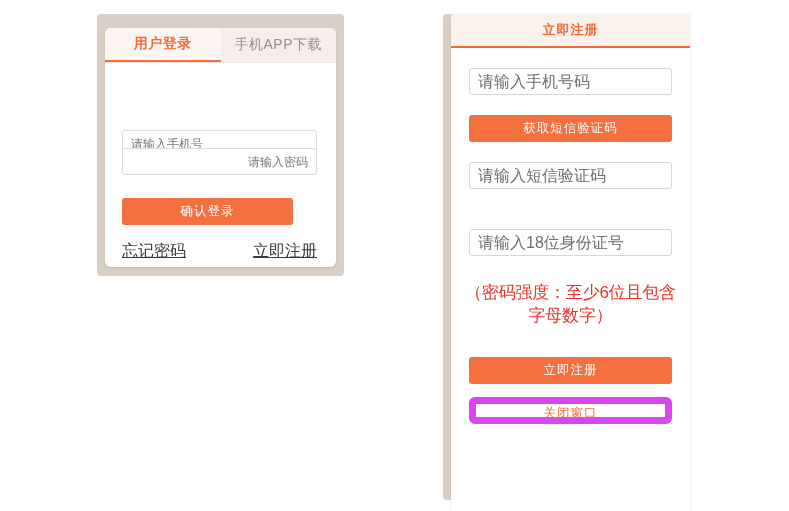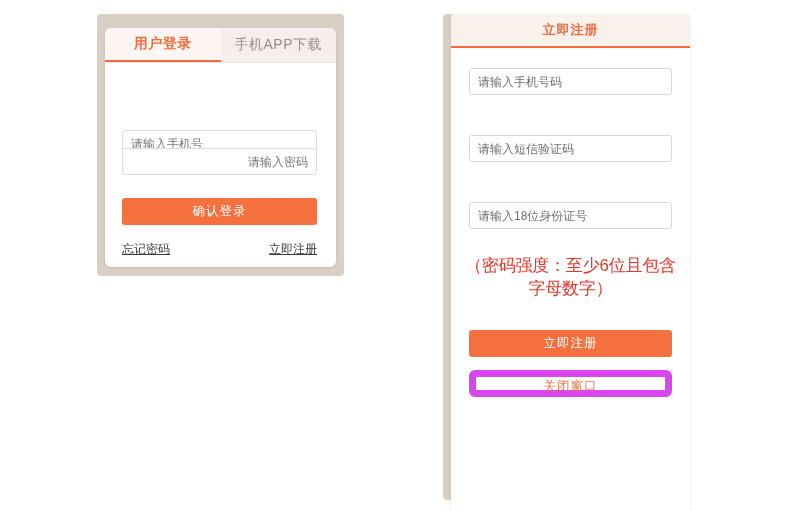--- a/index.html
+++ b/index.html
@@ -74,39 +74,39 @@
     outline: none;
     font-family: "Liberation Sans", sans-serif;
   }
   .login-field::placeholder { color: #777777; }
   #login-phone { top: 70px; margin-top: 32px; }
   #login-password { top: 120px; text-align: right; }
   #login-submit {
     position: absolute;
     left: 17px;
     top: 170px;
-    width: 195px;
+    width: 171px;
     height: 27px;
     background: #f4703f;
     border: none;
     border-radius: 3px;
     color: #ffffff;
     font-size: 12.5px;
     letter-spacing: 1px;
     cursor: pointer;
     font-family: "Liberation Sans", sans-serif;
   }
   #login-links {
     position: absolute;
     left: 17px;
     top: 213px;
     width: 195px;
     display: flex;
     justify-content: space-between;
-    font-size: 12px;
+    font-size: 16px;
   }
   #login-links a {
     color: #3c3c3c;
     text-decoration: underline;
     cursor: pointer;
   }
 
   
   #register-panel {
     position: absolute;
@@ -141,21 +141,21 @@
     letter-spacing: 1px;
   }
   .reg-field {
     display: block;
     margin: 0 auto;
     width: 203px;
     height: 27px;
     border: 1px solid #d7d7d7;
     border-radius: 3px;
     background: #ffffff;
-    font-size: 12px;
+    font-size: 16px;
     color: #333;
     padding: 0 8px;
     box-sizing: border-box;
     outline: none;
     font-family: "Liberation Sans", sans-serif;
   }
   .reg-field::placeholder { color: #6f6f6f; }
   .reg-btn-solid {
     display: block;
     margin: 0 auto;
@@ -232,20 +232,21 @@
     <div id="register-header">
       <span>立即注册</span>
     </div>
 
     <div class="sp-20"></div>
 
     <input class="reg-field" type="text" placeholder="请输入手机号码" style="">
 
     <div class="sp-20"></div>
 
+    <button class="reg-btn-solid">获取短信验证码</button>
 
     <div class="sp-20"></div>
 
     <input class="reg-field" type="text" placeholder="请输入短信验证码" style="">
 
     <div class="sp-20"></div>
 
 
     <div class="sp-20"></div>
 

